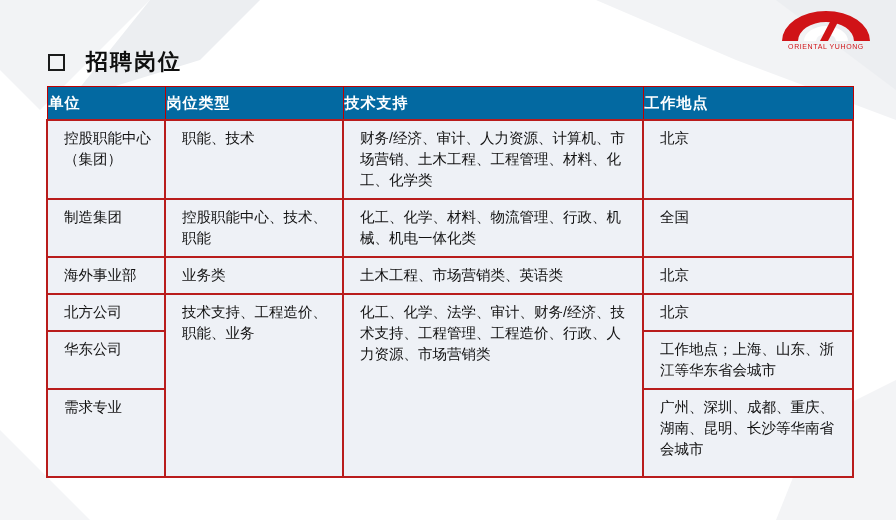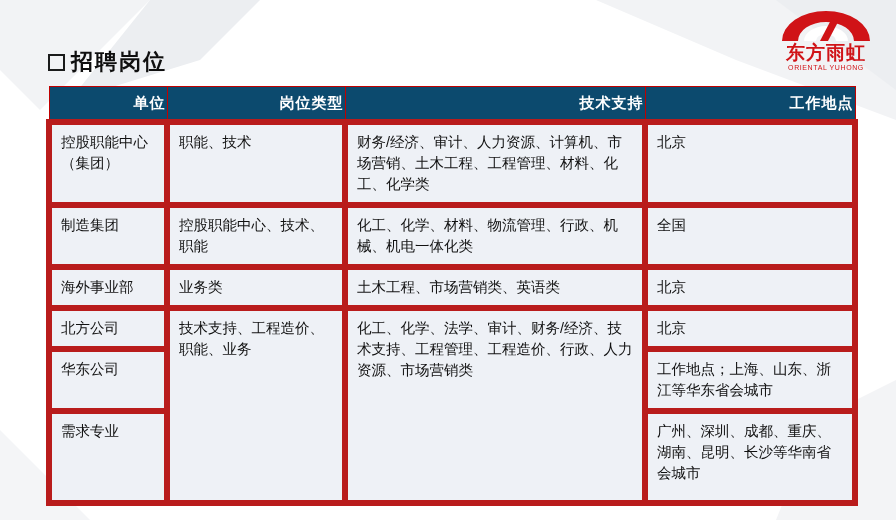--- a/index.html
+++ b/index.html
@@ -72,21 +72,21 @@
     line-height: 10px;
   }
 
   
   .title-row {
     position: absolute;
     top: 47px;
     left: 48px;
     display: flex;
     align-items: center;
-    gap: 6px;
+    gap: 21px;
   }
   .title-marker {
     width: 13px;
     height: 13px;
     border: 2px solid #1b1b1b;
     display: inline-block;
   }
   .title-text {
     font-size: 22px;
     font-weight: bold;
@@ -101,36 +101,36 @@
     top: 86px;
     left: 46px;
     width: 806px;
   }
   table.jobs {
     border-collapse: collapse;
     width: 806px;
     table-layout: fixed;
   }
   table.jobs th {
-    background: #0c4a6e;
+    background: #0369a1;
     color: #ffffff;
     font-size: 15px;
     font-weight: bold;
     letter-spacing: 1px;
     height: 30px;
     border: 1px solid #c00000;
-    text-align: right;
+    text-align: left;
     vertical-align: middle;
   }
   table.jobs td {
-    border: 6px solid #b91c1c;
+    border: 2px solid #b91c1c;
     font-size: 14.5px;
     color: #111111;
     line-height: 1.45;
-    padding: 7px 8px 7px 9px;
+    padding: 7px 8px 7px 16px;
     vertical-align: top;
     background: #eef1f6;
   }
   td.white { background: #ffffff; }
 
   .col1 { width: 118px; }
   .col2 { width: 178px; }
   .col3 { width: 300px; }
   .col4 { width: 210px; }
 </style>
@@ -152,21 +152,20 @@
 <div class="page">
 
   <div class="logo">
     <div class="logo-mark">
       <svg width="104" height="34" viewBox="0 0 104 34">
         <path d="M8 33 A44 30 0 0 1 96 33 L80 33 A28 19 0 0 0 24 33 Z" fill="#d01317"></path>
         <path d="M30 33 A22 15 0 0 1 74 33 L62 33 A10 7 0 0 0 42 33 Z" fill="#ffffff"></path>
         <path d="M46 33 L58 10 L64 14 L54 33 Z" fill="#d01317"></path>
       </svg>
     </div>
-    <div class="logo-cn">东方雨虹</div>
     <div class="logo-en">ORIENTAL YUHONG</div>
   </div>
 
   <div class="title-row">
     <span class="title-marker"></span>
     <span class="title-text">招聘岗位</span>
   </div>
 
   <div class="table-wrap">
     <table class="jobs">

